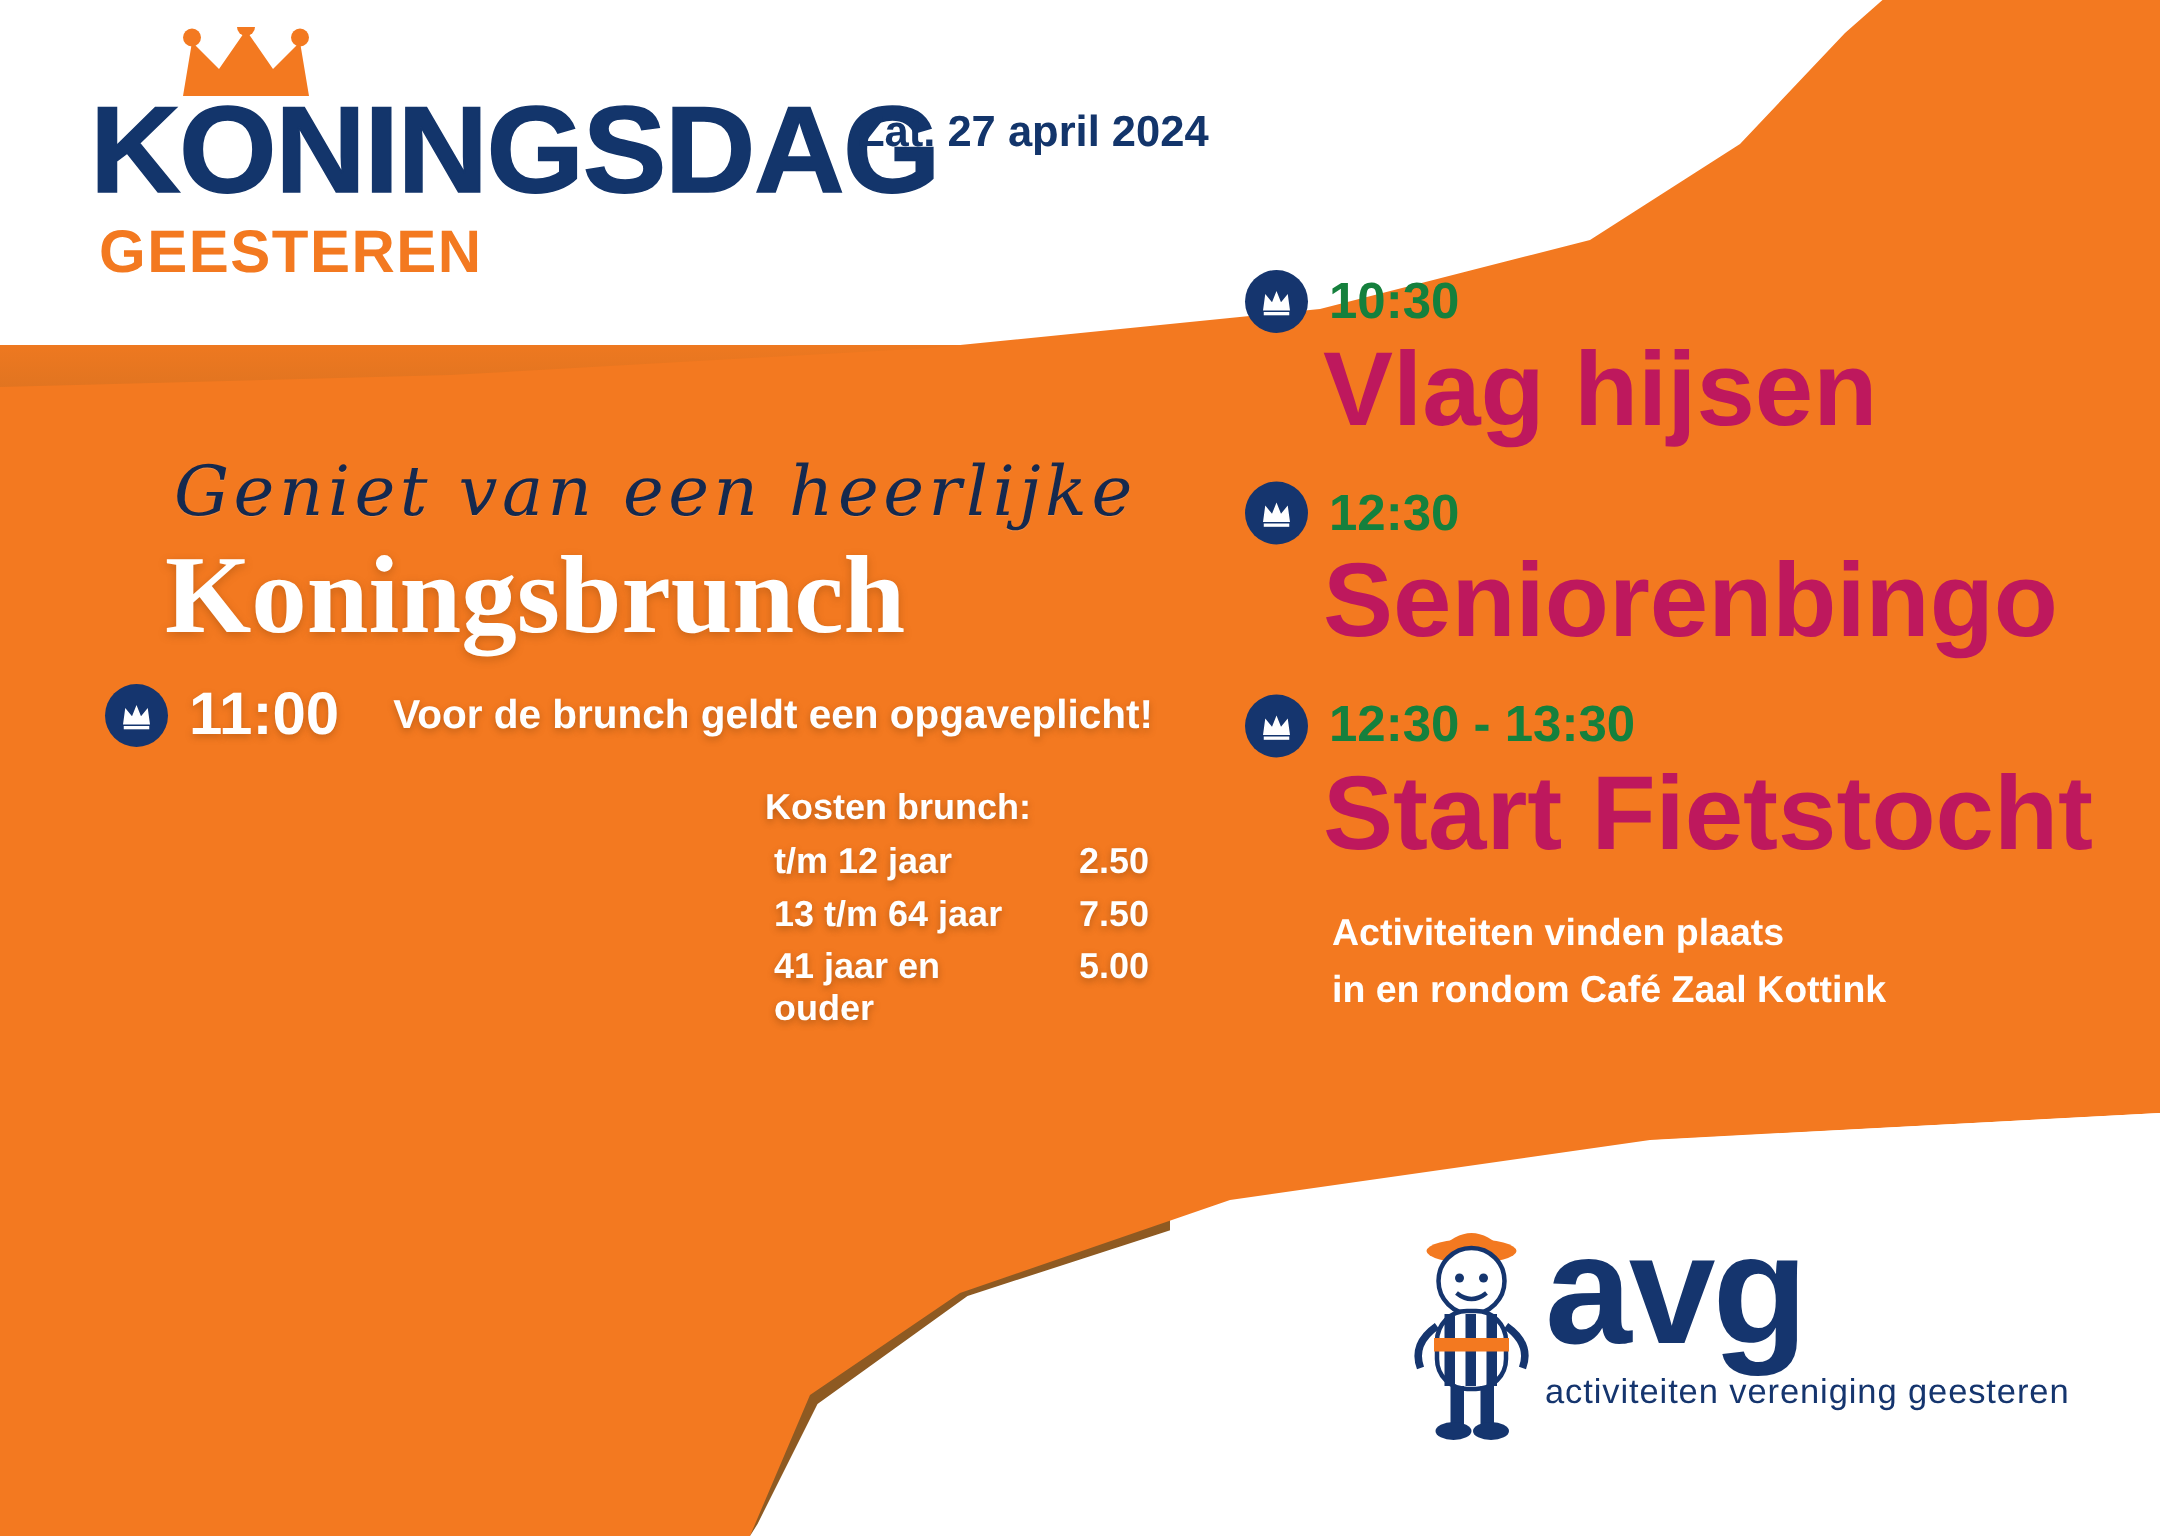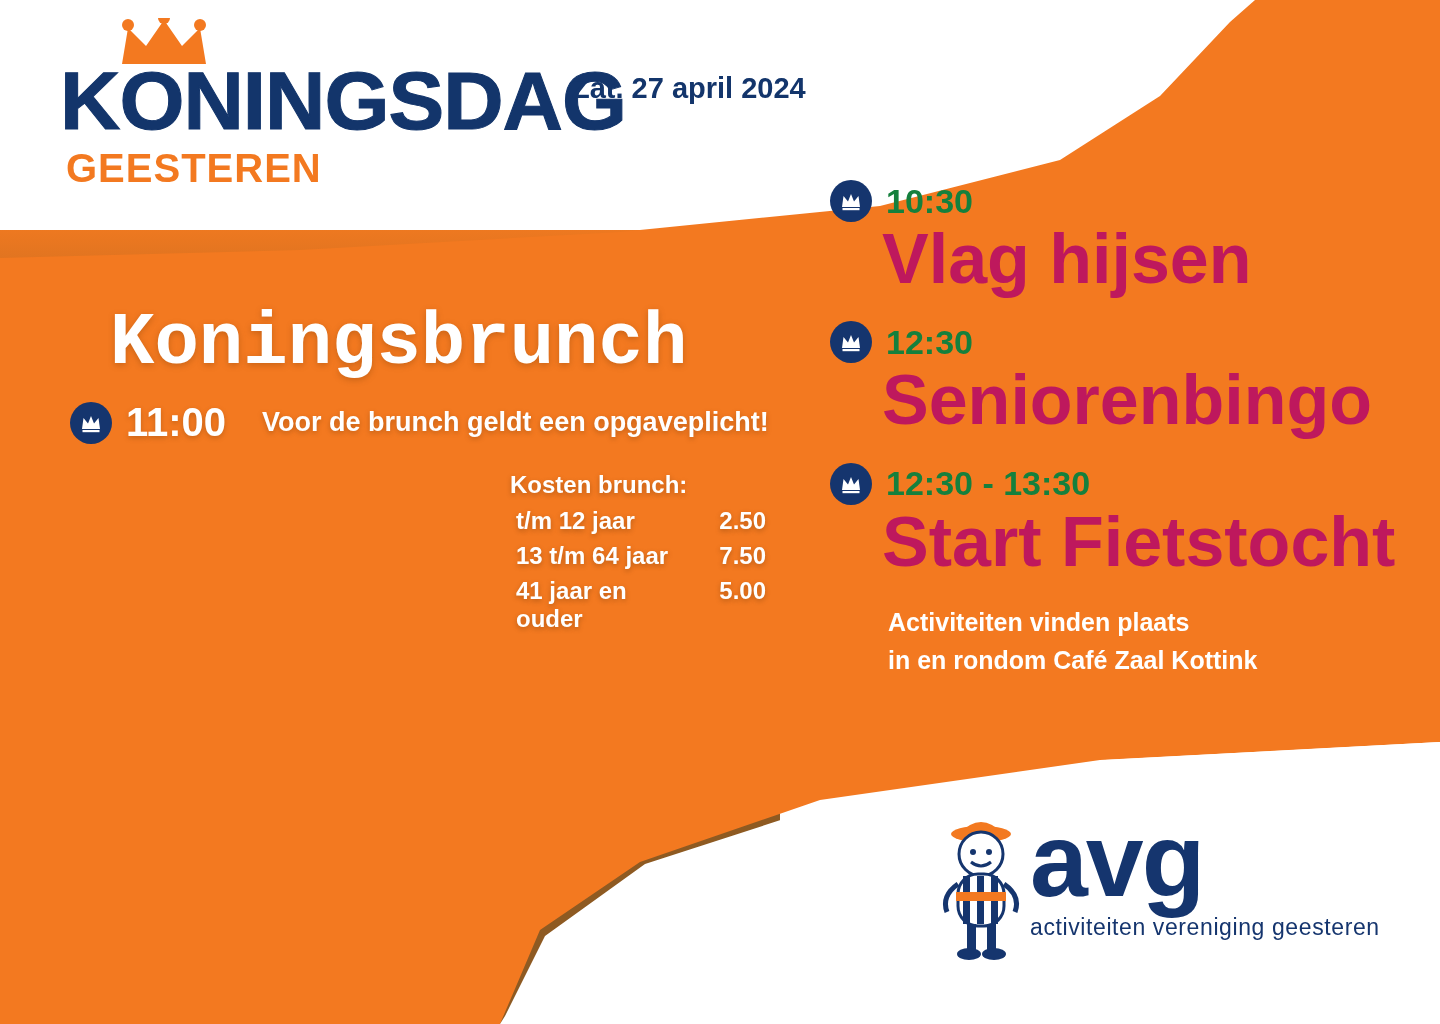--- a/index.html
+++ b/index.html
@@ -118,21 +118,21 @@
   .script-line {
     font-family: "DejaVu Serif", serif;
     font-style: italic;
     font-size: 46px;
     color: #15294e;
     letter-spacing: 3px;
     margin-left: 46px;
     text-shadow: 0 1px 0 rgba(255,255,255,.15);
   }
   .brunch-title {
-    font-family: Liberation Mono, monospace;
+    font-family: Liberation Serif, serif;
     font-weight: bold;
     font-size: 74px;
     color: #ffffff;
     line-height: 1;
     margin: 6px 0 0 40px;
     text-shadow: 0 2px 6px rgba(120,60,10,.35);
   }
   .brunch-time-row {
     display: flex;
     align-items: center;
@@ -273,20 +273,21 @@
         <circle cx="46" cy="0" r="6" fill="#f37920"></circle>
         <circle cx="82" cy="7" r="6" fill="#f37920"></circle>
       </svg>
     </div>
     <div class="title-koningsdag">KONINGSDAG</div>
     <div class="title-geesteren">GEESTEREN</div>
   </div>
   <div class="header-date">Zat. 27 april 2024</div>
 
   <div class="brunch-block">
+    <div class="script-line">Geniet van een heerlijke</div>
     <div class="brunch-title">Koningsbrunch</div>
 
     <div class="brunch-time-row">
       <span class="time-badge-crown">
         <svg viewBox="0 0 24 24" width="24" height="24" aria-hidden="true">
           <path d="M3 18 L4.5 7 L9 12.5 L12 5 L15 12.5 L19.5 7 L21 18 Z" fill="#ffffff"></path>
           <rect x="3.5" y="19" width="17" height="2.2" fill="#ffffff"></rect>
         </svg>
       </span>
       <span class="brunch-time">11:00</span>

